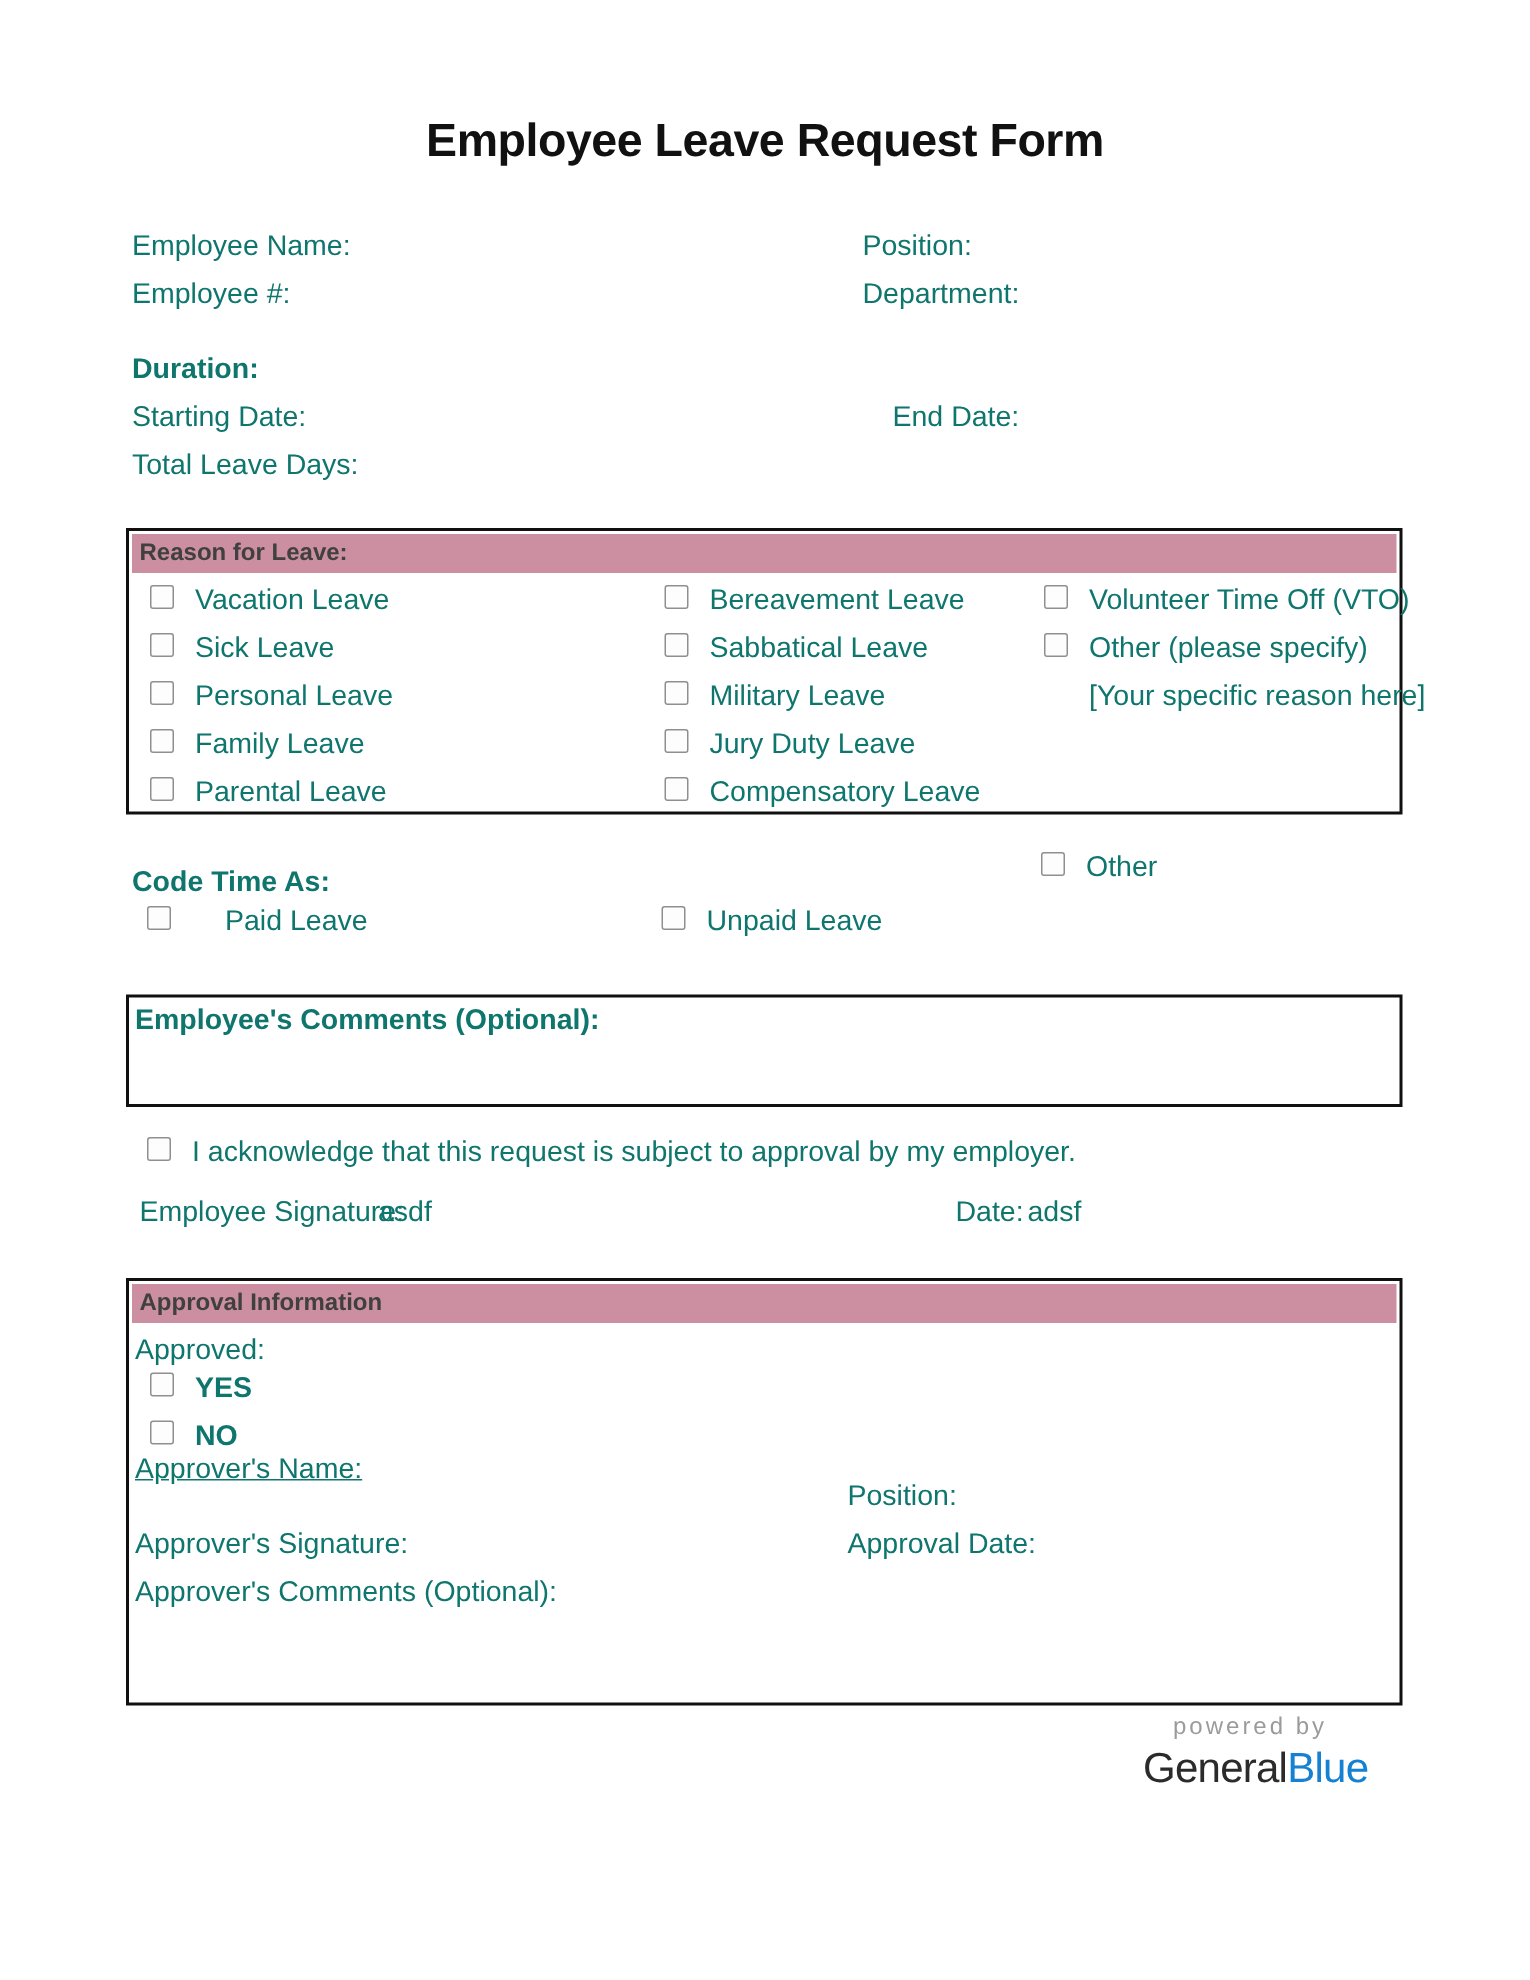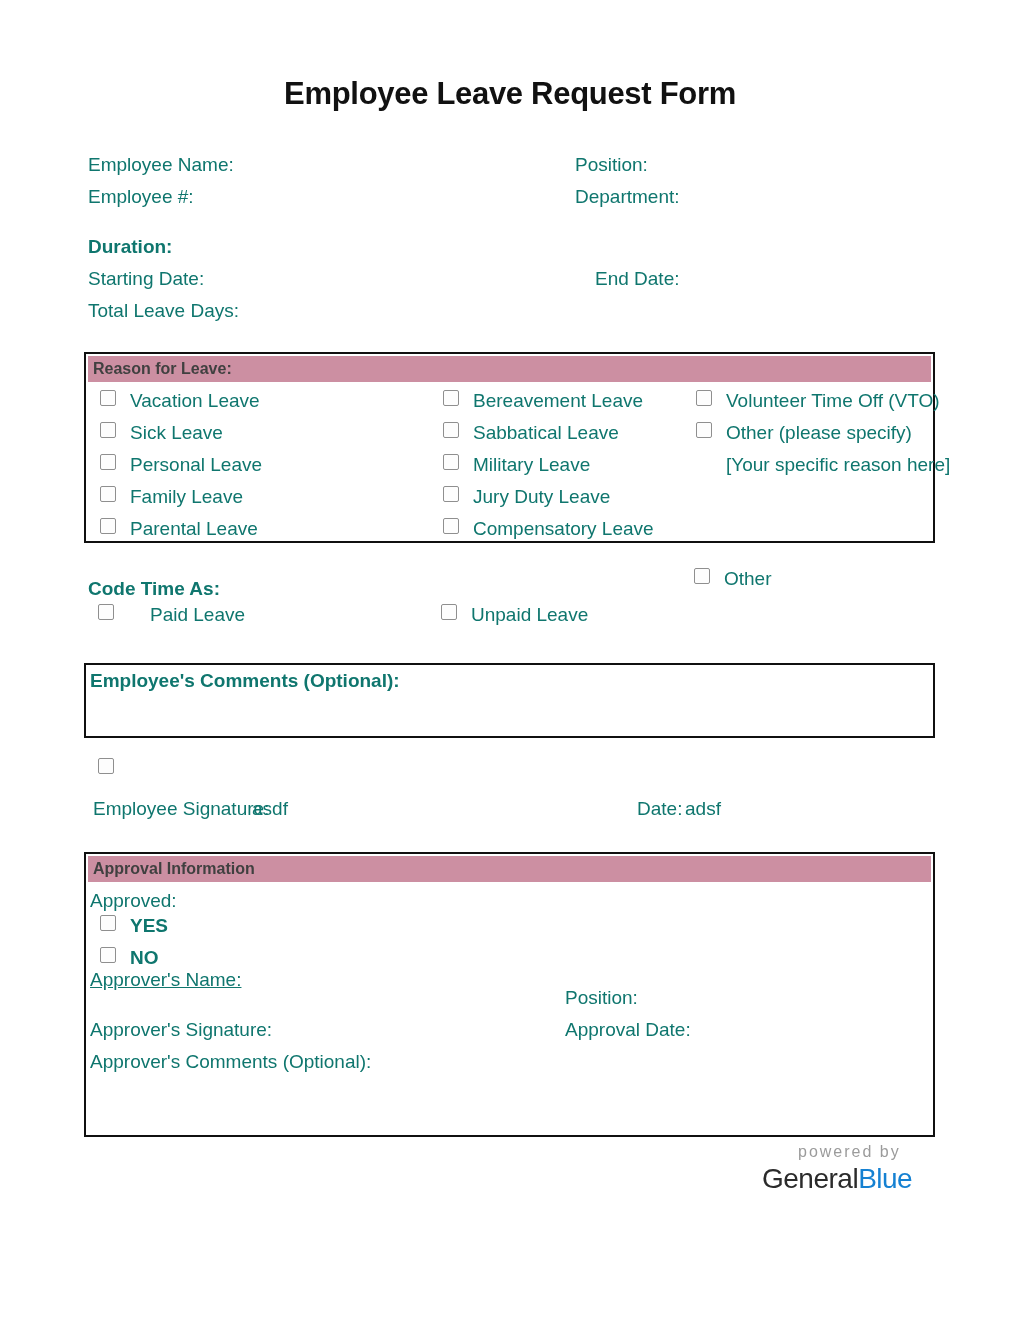--- a/index.html
+++ b/index.html
@@ -165,20 +165,21 @@
     <span class="cb"></span>
     <span class="lbl">Other</span>
   </div>
 
   <div class="abs boxed" style="left:84px; top:663px; width:851px; height:75px;">
     <div class="lbl bold" style="padding:5px 0 0 4px;">Employee's Comments (Optional):</div>
   </div>
 
   <div class="abs cbitem" style="left:98px; top:758px;">
     <span class="cb"></span>
+    <span class="lbl">I acknowledge that this request is subject to approval by my employer.</span>
   </div>
 
   <div class="abs lbl" style="left:93px; top:798px;">Employee Signature:</div>
   <div class="abs lbl" style="left:252px; top:798px;">asdf</div>
   <div class="abs lbl" style="left:637px; top:798px;">Date:</div>
   <div class="abs lbl" style="left:685px; top:798px;">adsf</div>
 
   <div class="abs boxed" style="left:84px; top:852px; width:851px; height:285px;">
     <div class="bar">Approval Information</div>
 
@@ -200,16 +201,16 @@
 
     <div class="lbl abs" style="left:4px; top:165px;">Approver's Signature:</div>
     <div class="lbl abs" style="left:479px; top:165px;">Approval Date:</div>
     <div class="abs" style="left:190px; top:165px; width:270px; height:22px;"></div>
     <div class="abs" style="left:595px; top:165px; width:235px; height:22px;"></div>
 
     <div class="lbl abs" style="left:4px; top:197px;">Approver's Comments (Optional):</div>
     <div class="abs" style="left:4px; top:222px; width:840px; height:55px;"></div>
   </div>
 
-  <div class="abs footer-powered" style="left:798px; top:1143px;">powered by</div>
+  <div class="abs footer-powered" style="left:782px; top:1143px;">powered by</div>
   <div class="abs footer-brand" style="left:762px; top:1163px;"><span>General</span><span class="blue">Blue</span></div>
 
 </div>
 
 </body></html>

